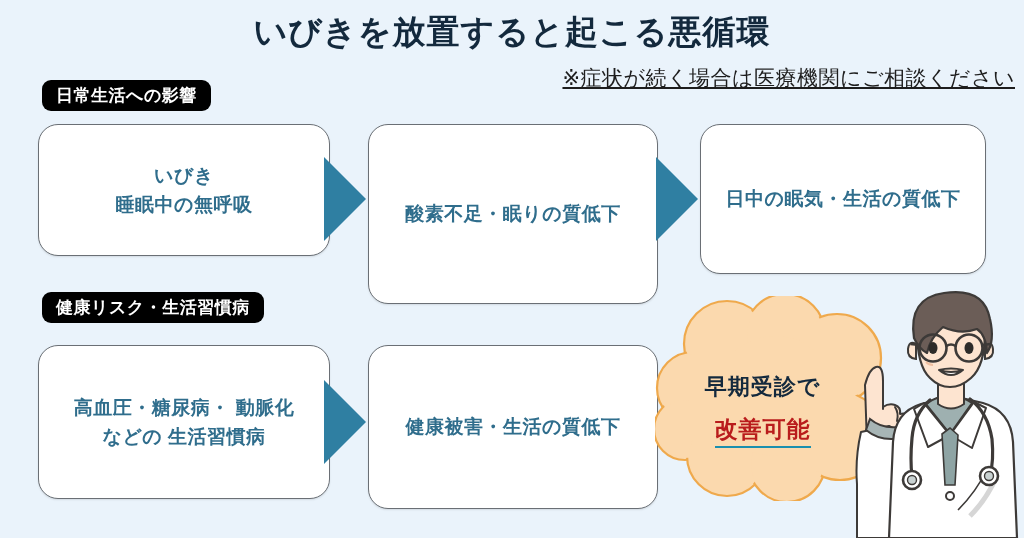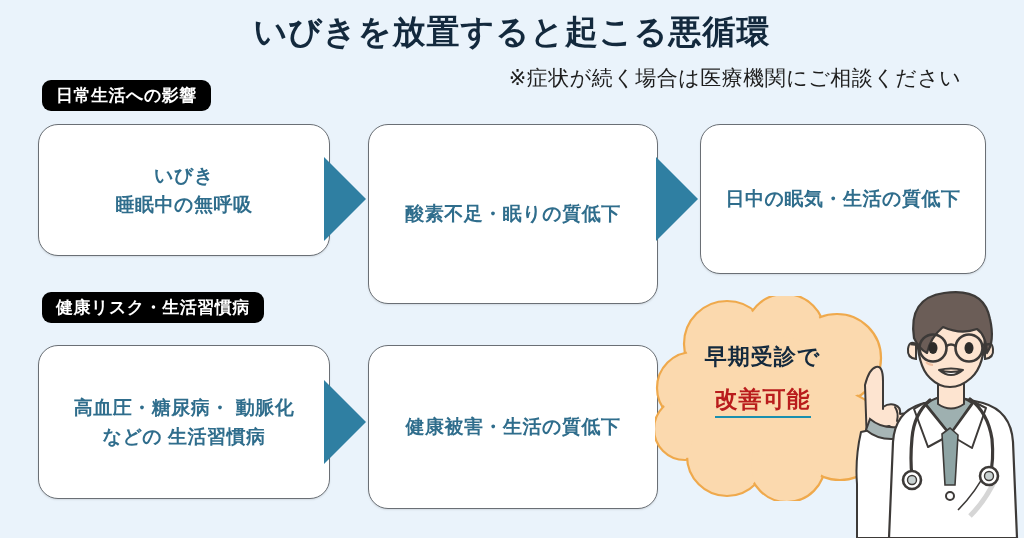--- a/index.html
+++ b/index.html
@@ -13,23 +13,24 @@
 
   
   .title {
     position:absolute; left:0; top:10px; width:1024px;
     text-align:center;
     font-size:33px; font-weight:bold; letter-spacing:1px;
     color:#13293d;
   }
   .subtitle {
     position:absolute; left:455px; top:64px; width:560px;
-    text-align:center;
+    text-align:right;
     font-size:21px; font-weight:500; letter-spacing:0.5px;
     color:#1d1d1d;
+    text-decoration:underline;
   }
 
   
   .badge {
     position:absolute;
     height:31px;
     background:#000000;
     color:#ffffff;
     border-radius:9px;
     font-size:17px; font-weight:bold;
@@ -81,20 +82,21 @@
   
   #cloud-wrap { position:absolute; left:655px; top:296px; width:250px; height:205px; }
   #cloud-wrap svg { display:block; }
   .cloud-text {
     position:absolute; left:0; top:46px; width:215px;
     text-align:center;
   }
   .cloud-line1 {
     font-size:22px; font-weight:bold; color:#13293d; letter-spacing:1px;
     display:block;
+    margin-top:30px;
   }
   .cloud-line2 {
     font-size:23px; font-weight:bold; color:#b91c1c; letter-spacing:1px;
     display:inline-block; margin-top:12px;
     border-bottom:2.5px solid #1a8fae; padding-bottom:1px;
   }
 
   
   #doctor { position:absolute; left:838px; top:282px; width:190px; height:256px; }
   #doctor svg { display:block; }

